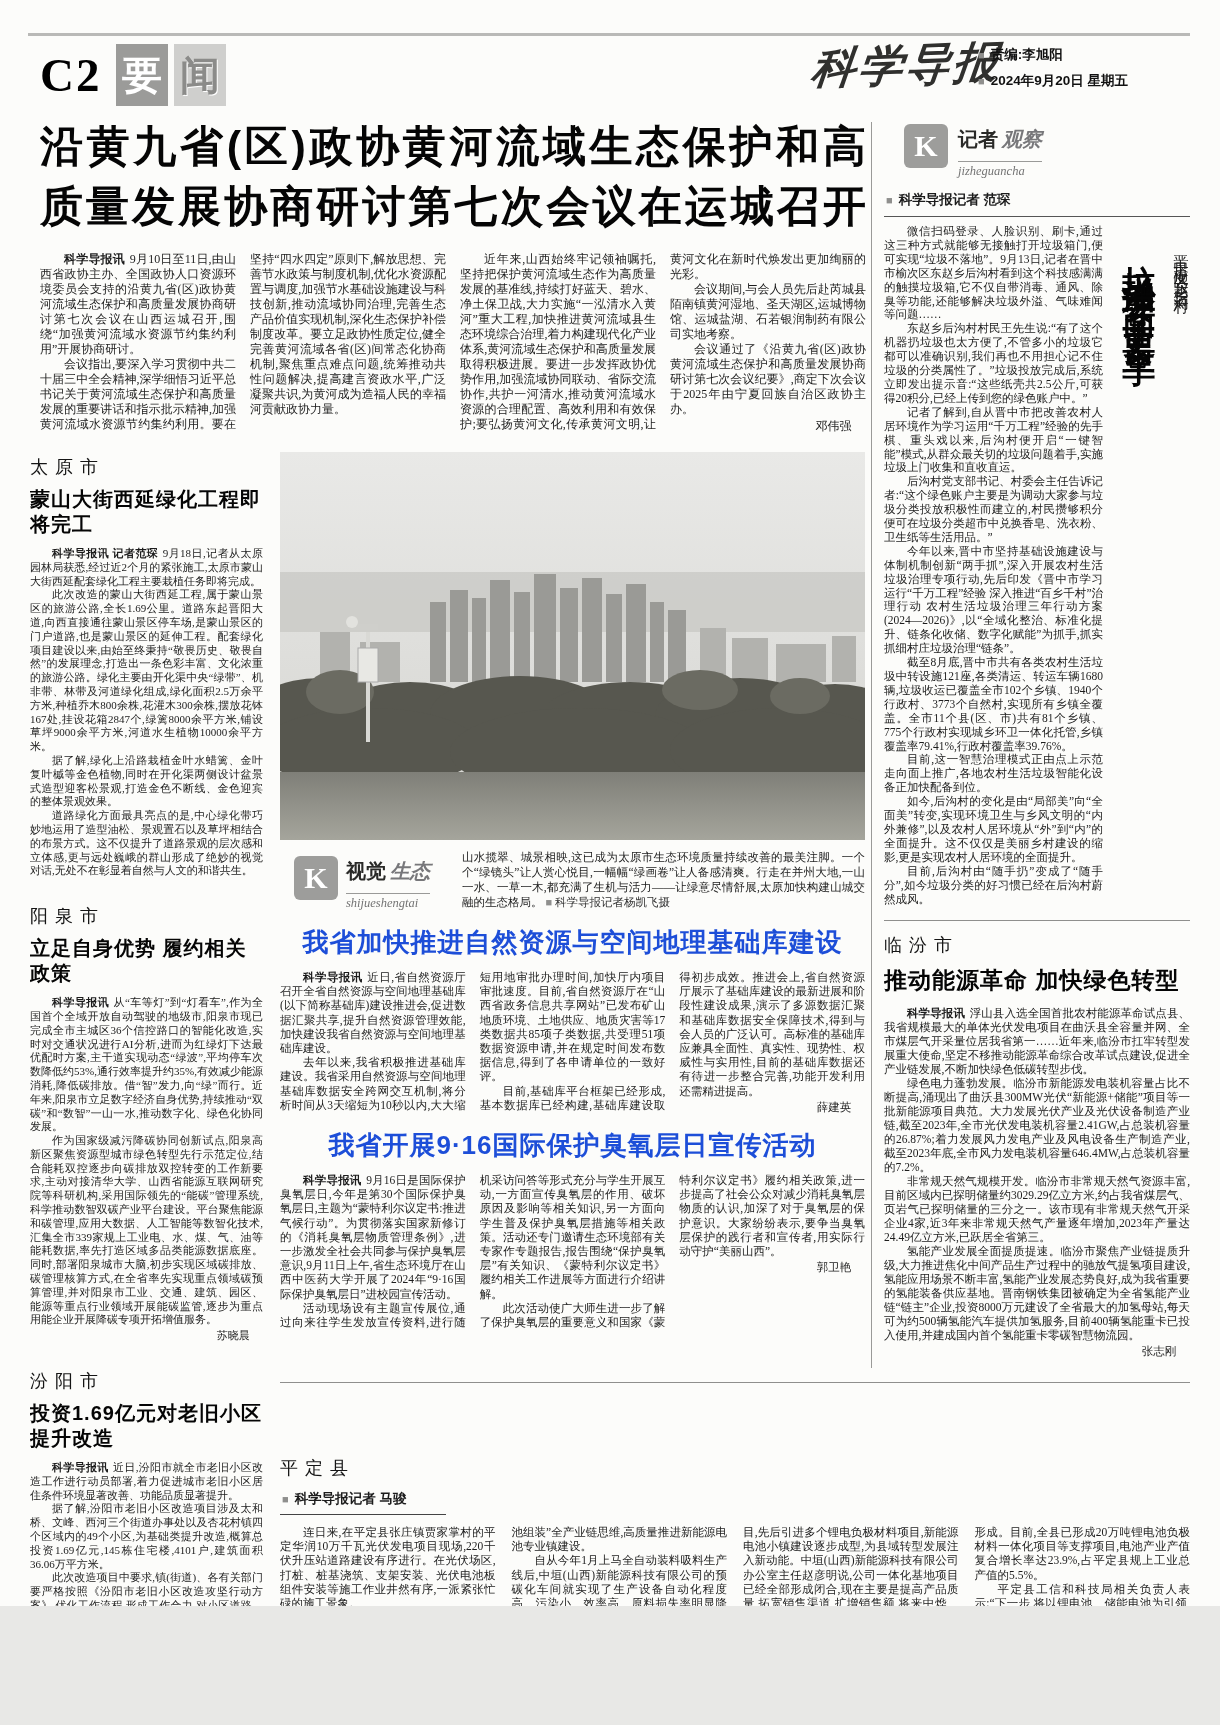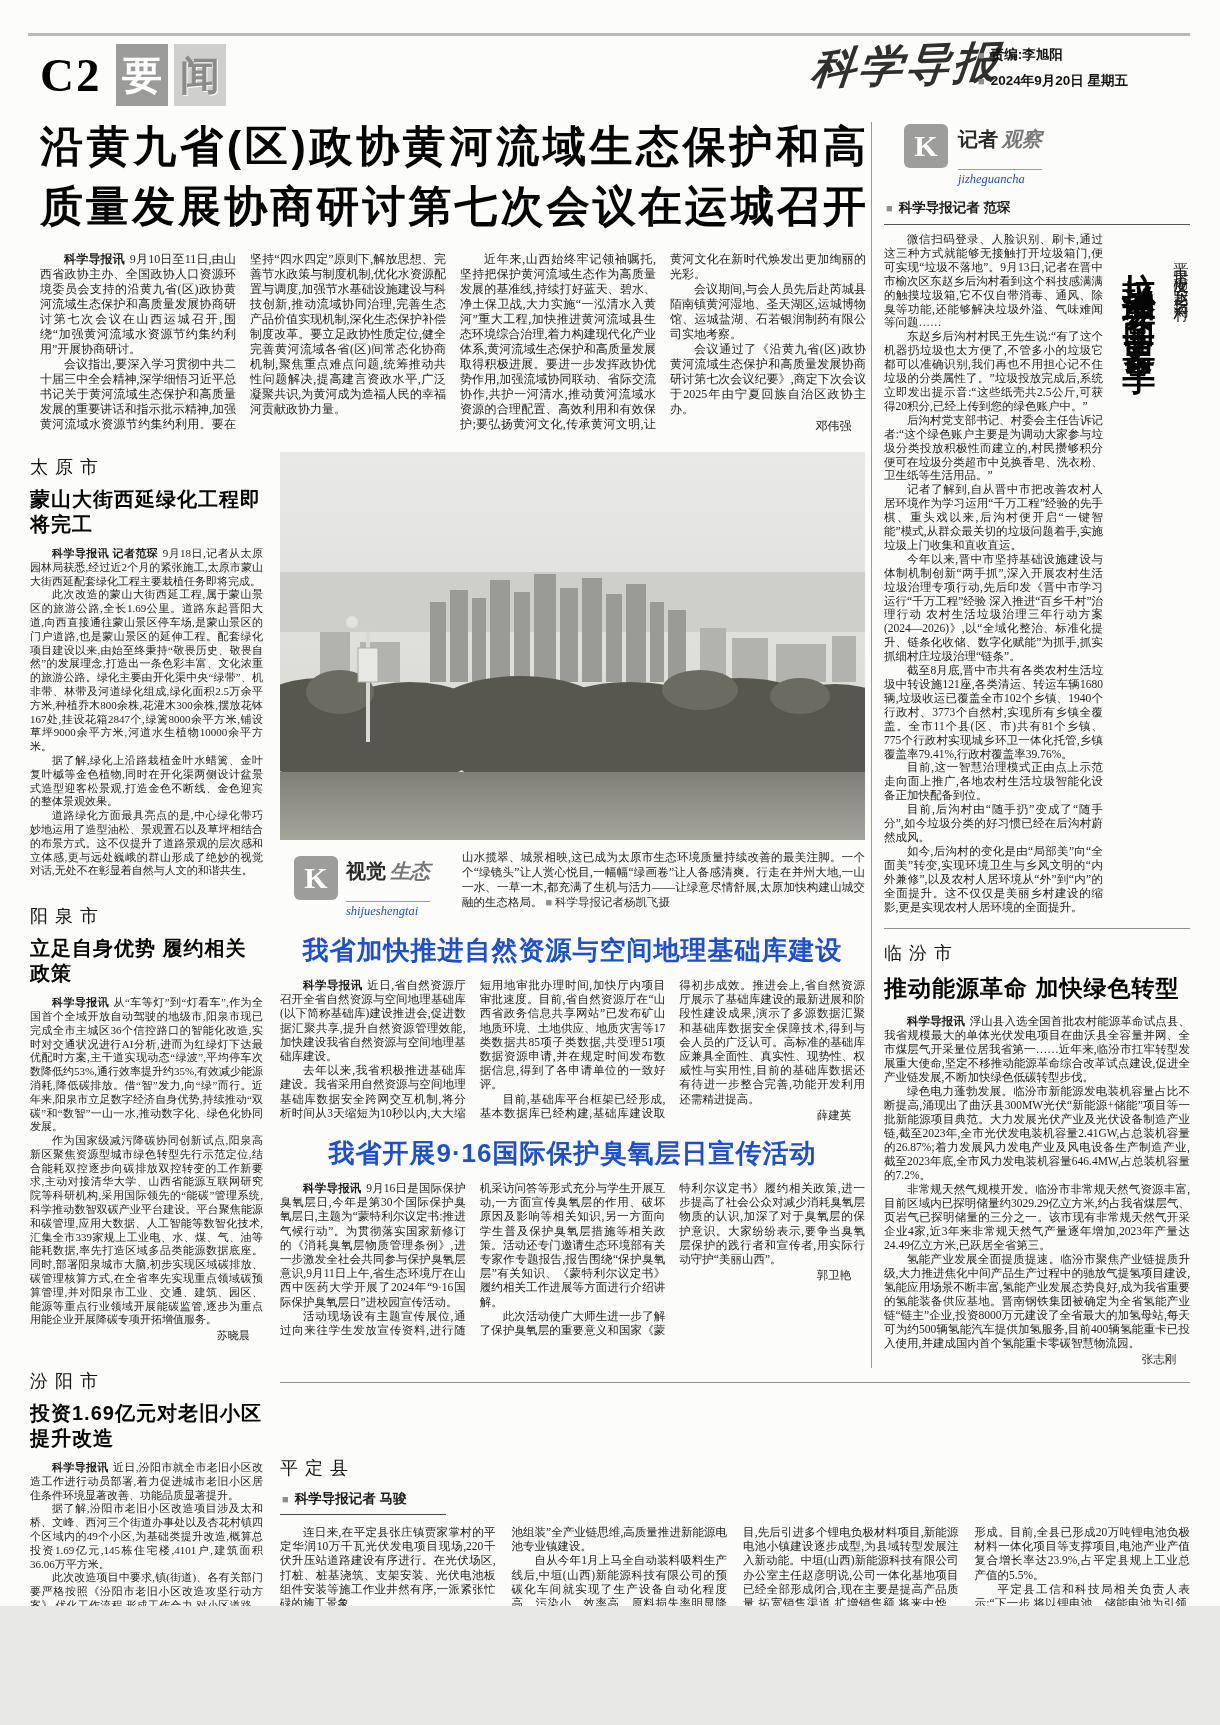--- a/index.html
+++ b/index.html
@@ -51,21 +51,21 @@
   
   .center-col { position:absolute; left:280px; top:452px; width:585px; height:932px; overflow:hidden; }
   .photo-frame { width:585px; height:388px; background:#d8d8d6; }
   .caption-row { display:flex; margin-top:10px; gap:14px; }
   .logo-block { display:flex; gap:8px; width:168px; flex:none; padding-left:14px; padding-top:6px; }
   .k-box { width:44px; height:44px; background:#9d9d9b; color:#fff; border-radius:6px; flex:none;
            display:flex; align-items:center; justify-content:center; font-size:30px; font-weight:900;
            font-family:"Liberation Serif",serif; }
   .logo-t1 { font-family:"Liberation Sans","DejaVu Sans",sans-serif; font-weight:900; font-size:20px; color:#2a2a28; }
   .logo-t2 { font-style:italic; font-weight:700; font-size:20px; color:#77777a; }
-  .logo-pinyin { font-style:italic; color:#1d4ed8; font-size:12.5px; border-top:1px solid #9a9a98; margin-top:16px; padding-top:2px; }
+  .logo-pinyin { font-style:italic; color:#737373; font-size:12.5px; border-top:1px solid #9a9a98; margin-top:8px; padding-top:2px; }
   .caption-text { flex:1; font-size:11.5px; line-height:15px; text-align:justify; }
   .credit { color:#333; white-space:nowrap; }
   .mid-article { margin-top:14px; }
   .mid-head { font-family:"Liberation Sans","DejaVu Sans",sans-serif; font-size:26px; font-weight:900;
               color:#1d4ed8; text-align:center; letter-spacing:1px; margin-bottom:10px; }
   .cols3 { column-count:3; column-gap:14px; font-size:11.5px; line-height:14.2px; }
 
   
   .right-col { position:absolute; left:884px; top:116px; width:306px; height:1268px; overflow:hidden; }
   .gc-header { display:flex; gap:10px; padding:8px 0 6px 20px; }
@@ -299,27 +299,27 @@
 
     <div class="byline">
       <span class="sq">■</span>
       <span>科学导报记者  范琛</span>
     </div>
 
     <div class="guancha-wrap">
       <div class="guancha-body">
           <p class="para">微信扫码登录、人脸识别、刷卡,通过这三种方式就能够无接触打开垃圾箱门,便可实现“垃圾不落地”。9月13日,记者在晋中市榆次区东赵乡后沟村看到这个科技感满满的触摸垃圾箱,它不仅自带消毒、通风、除臭等功能,还能够解决垃圾外溢、气味难闻等问题……</p>
           <p class="para">东赵乡后沟村村民王先生说:“有了这个机器扔垃圾也太方便了,不管多小的垃圾它都可以准确识别,我们再也不用担心记不住垃圾的分类属性了。”垃圾投放完成后,系统立即发出提示音:“这些纸壳共2.5公斤,可获得20积分,已经上传到您的绿色账户中。”</p>
+          <p class="para">记者了解到,自从晋中市把改善农村人居环境作为学习运用“千万工程”经验的先手棋、重头戏以来,后沟村便开启“一键智能”模式,从群众最关切的垃圾问题着手,实施垃圾上门收集和直收直运。</p>
           <p class="para">后沟村党支部书记、村委会主任告诉记者:“这个绿色账户主要是为调动大家参与垃圾分类投放积极性而建立的,村民攒够积分便可在垃圾分类超市中兑换香皂、洗衣粉、卫生纸等生活用品。”</p>
-          <p class="para">记者了解到,自从晋中市把改善农村人居环境作为学习运用“千万工程”经验的先手棋、重头戏以来,后沟村便开启“一键智能”模式,从群众最关切的垃圾问题着手,实施垃圾上门收集和直收直运。</p>
           <p class="para">今年以来,晋中市坚持基础设施建设与体制机制创新“两手抓”,深入开展农村生活垃圾治理专项行动,先后印发《晋中市学习运行“千万工程”经验 深入推进“百乡千村”治理行动 农村生活垃圾治理三年行动方案(2024—2026)》,以“全域化整治、标准化提升、链条化收储、数字化赋能”为抓手,抓实抓细村庄垃圾治理“链条”。</p>
           <p class="para">截至8月底,晋中市共有各类农村生活垃圾中转设施121座,各类清运、转运车辆1680辆,垃圾收运已覆盖全市102个乡镇、1940个行政村、3773个自然村,实现所有乡镇全覆盖。全市11个县(区、市)共有81个乡镇、775个行政村实现城乡环卫一体化托管,乡镇覆盖率79.41%,行政村覆盖率39.76%。</p>
           <p class="para">目前,这一智慧治理模式正由点上示范走向面上推广,各地农村生活垃圾智能化设备正加快配备到位。</p>
+          <p class="para">如今,后沟村的变化是由“局部美”向“全面美”转变,实现环境卫生与乡风文明的“内外兼修”,以及农村人居环境从“外”到“内”的全面提升。这不仅仅是美丽乡村建设的缩影,更是实现农村人居环境的全面提升。</p>
           <p class="para">目前,后沟村由“随手扔”变成了“随手分”,如今垃圾分类的好习惯已经在后沟村蔚然成风。</p>
-          <p class="para">如今,后沟村的变化是由“局部美”向“全面美”转变,实现环境卫生与乡风文明的“内外兼修”,以及农村人居环境从“外”到“内”的全面提升。这不仅仅是美丽乡村建设的缩影,更是实现农村人居环境的全面提升。</p>
         </div>
       <div class="v-strip">
         <div class="v-head">垃圾治理要『面子』更要『里子』</div>
         <div class="v-sub">晋中市榆次区东赵乡后沟村</div>
       </div>
     </div>
 
     <hr class="divider">
 
     <div>

